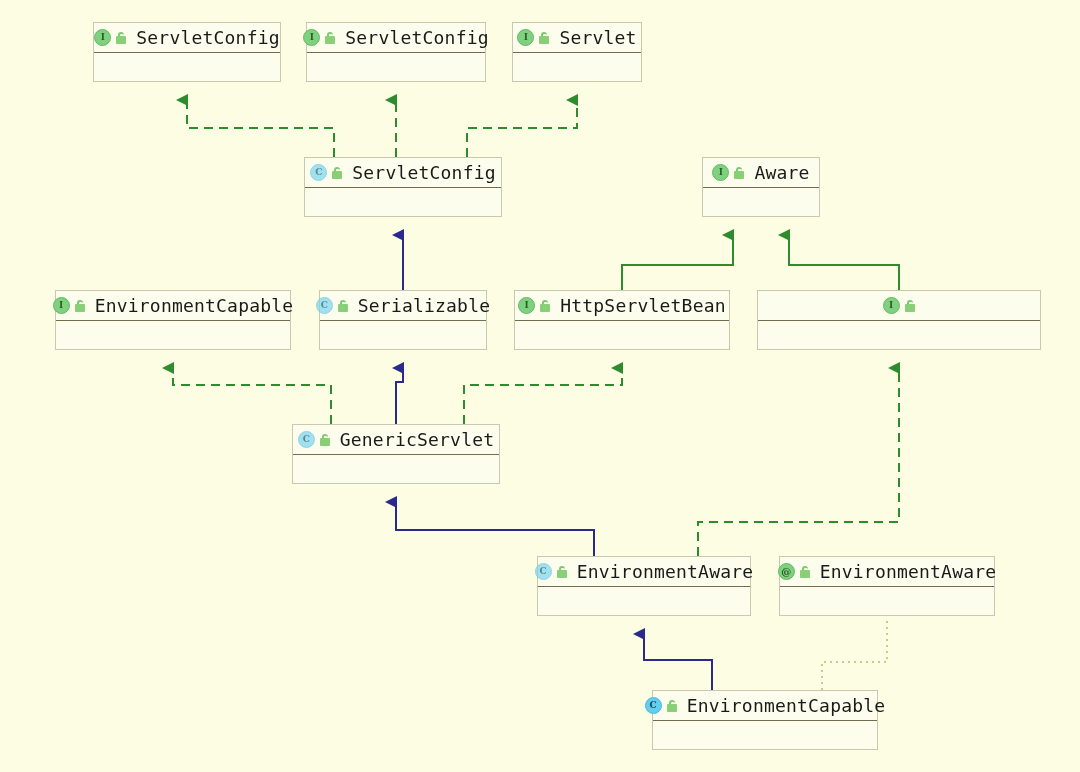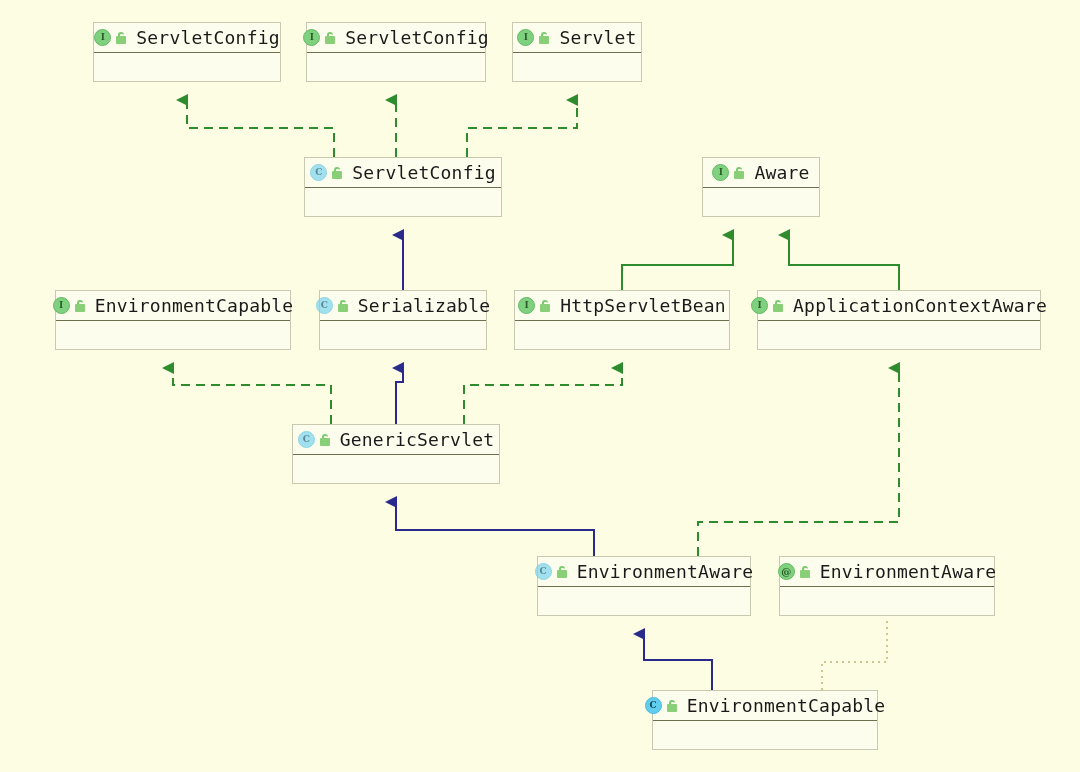--- a/index.html
+++ b/index.html
@@ -275,21 +275,20 @@
       <span class="lock-icon"></span>
       <span class="uml-name">HttpServletBean</span>
     </div>
     <div class="uml-body-row"></div>
   </div>
 
   <div class="uml-node" style="left:757px; top:290px; width:284px; height:60px;">
     <div class="uml-title-row">
       <span class="kind-icon kind-interface">I</span>
       <span class="lock-icon"></span>
-      <span class="uml-name">ApplicationContextAware</span>
     </div>
     <div class="uml-body-row"></div>
   </div>
 
   <div class="uml-node" style="left:292px; top:424px; width:208px; height:60px;">
     <div class="uml-title-row">
       <span class="kind-icon kind-class">C</span>
       <span class="lock-icon"></span>
       <span class="uml-name">GenericServlet</span>
     </div>

